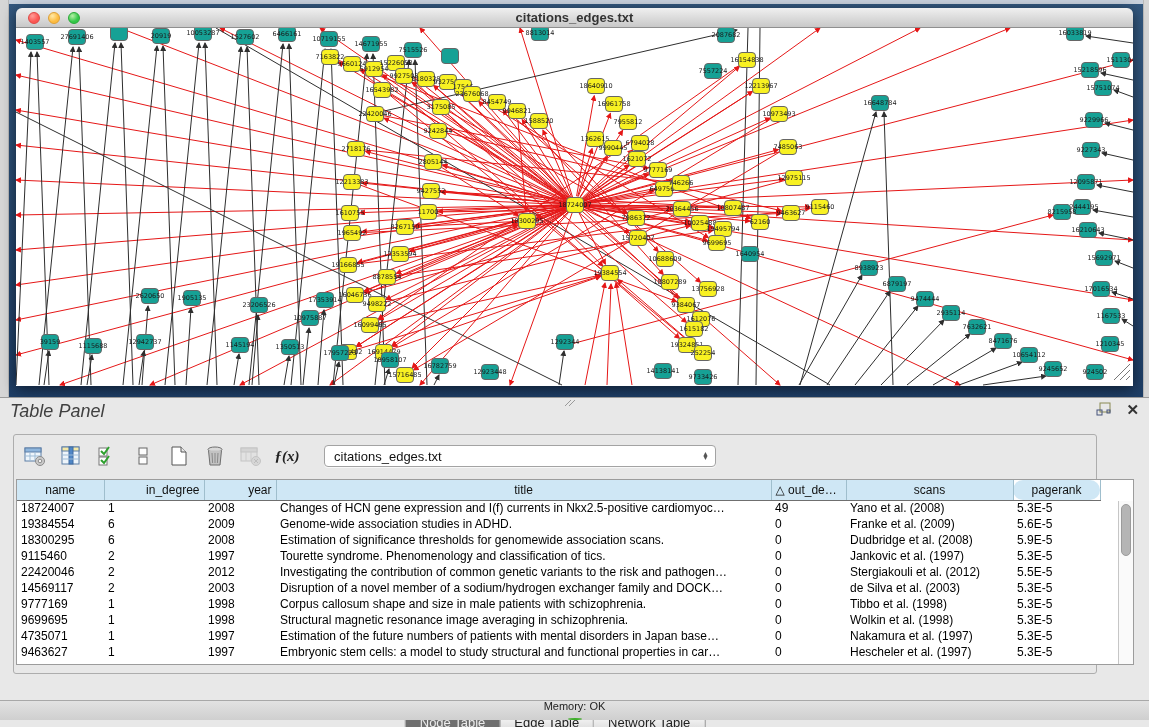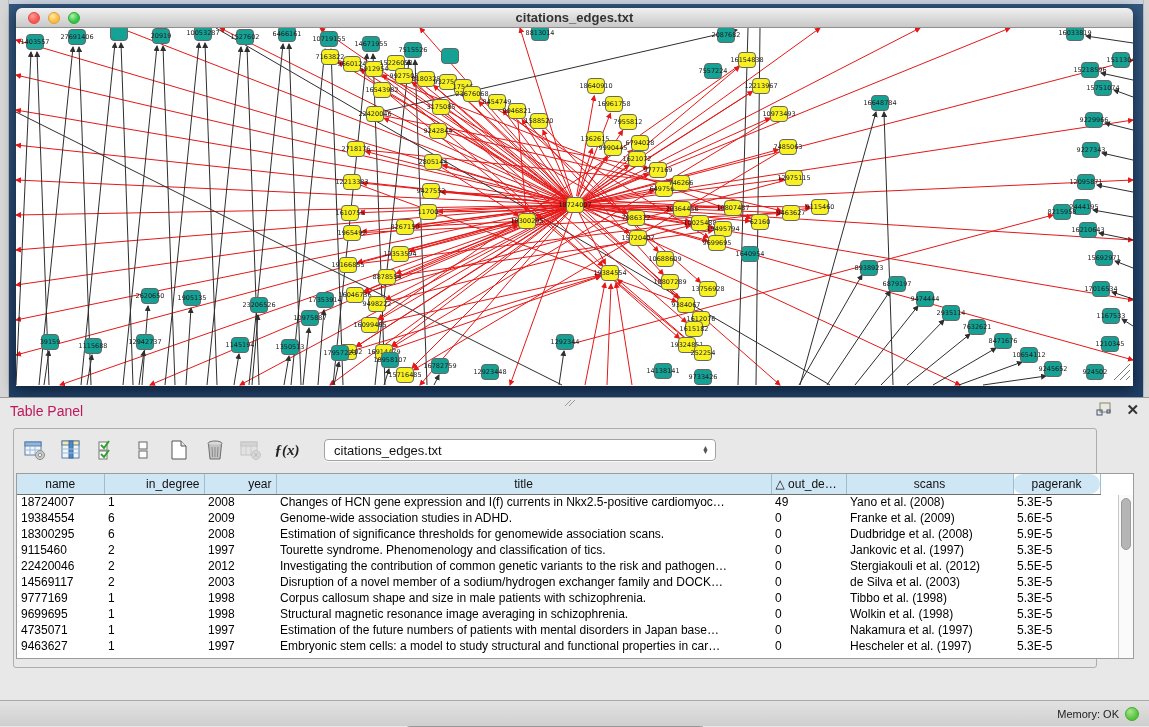--- a/index.html
+++ b/index.html
@@ -24,25 +24,25 @@
   .light.r { background:radial-gradient(circle at 35% 30%, #ff9d97, #fc5753 60%); border:1px solid #df4744; }
   .light.y { background:radial-gradient(circle at 35% 30%, #ffe9a8, #fdbc40 60%); border:1px solid #de9f34; }
   .light.g { background:radial-gradient(circle at 35% 30%, #b6f0a5, #33c748 60%); border:1px solid #27aa35; }
   .canvas-wrap { width:1117px; height:358px; background:#fff; overflow:hidden; }
   .canvas-wrap svg { display:block; }
 
   
   .table-panel { position:absolute; left:0; top:397px; width:1149px; height:303px;
     background:#e8e8e8; border-top:1px solid #9a9a9a; }
   .tp-header { position:relative; height:26px; display:flex; align-items:center; padding:0 10px; }
-  .tp-title { font-size:14px; color:#be185d; }
+  .tp-title { font-size:18px; color:#404040;font-style:italic; }
   .tp-actions { position:absolute; right:10px; top:4px; display:flex; gap:14px; align-items:center; }
   .grip { position:absolute; left:563px; top:1px; }
 
-  .tp-inner { position:absolute; left:13px; top:30px; width:1084px; height:240px;
+  .tp-inner { position:absolute; left:13px; top:36px; width:1084px; height:240px;
     border:1px solid #adadad; border-radius:3px; background:#e8e8e8; }
   .toolbar { height:42px; display:flex; align-items:center; gap:10px; padding:0 8px; }
   .tb-icon { width:26px; height:26px; display:flex; align-items:center; justify-content:center; }
   .fx { font-size:15px; font-style:italic; font-weight:bold; color:#222; font-family:"Liberation Serif", serif; }
   .selector { margin-left:14px; width:392px; height:22px; background:#fff; border:1px solid #a3a3a3;
     border-radius:4px; display:flex; align-items:center; padding:0 6px 0 9px; font-size:13px; color:#111;
     box-shadow:0 1px 0 rgba(255,255,255,.7); }
   .selector .val { flex:1; }
   .spin { display:flex; flex-direction:column; line-height:4px; font-size:7px; color:#555; }
 
@@ -54,23 +54,23 @@
   table.grid td { height:16px; padding:0 4px; color:#000; white-space:nowrap; overflow:hidden; }
   .scrollbar { position:absolute; right:0; top:21px; bottom:0; width:15px; background:#fafafa; border-left:1px solid #c6c6c6; }
   .thumb { position:absolute; left:2px; top:3px; width:10px; height:52px; border-radius:6px; background:#b5b5b5; border:1px solid #9b9b9b; }
 
   .tabs { position:absolute; left:50%; transform:translateX(-50%); top:277px; display:flex; height:21px;
     border:1px solid #979797; border-radius:5px; overflow:hidden; background:linear-gradient(#fdfdfd,#d9d9d9); }
   .tab { padding:0 14px; display:flex; align-items:center; font-size:13px; color:#222; border-left:1px solid #a7a7a7; }
   .tab:first-child { border-left:none; }
   .tab.active { background:#6f6f6f; color:#ececec; }
 
-  .statusbar { position:absolute; left:0; top:700px; width:1149px; height:26px;
+  .statusbar { position:absolute; left:0; top:700px; width:1149px; height:20px;
     background:linear-gradient(#e2e2e2,#cfcfcf); border-top:1px solid #a8a8a8;
-    display:flex; align-items:center; justify-content:flex-end; padding:0 10px; gap:6px; }
+    display:flex; align-items:center; justify-content:flex-end; padding:0 10px; gap:6px;flex-direction:column; }
   .statusbar .mem { font-size:11px; color:#222; }
   .dot { width:14px; height:14px; border-radius:50%; background:radial-gradient(circle at 35% 30%, #a8e68e, #55c43d 65%); border:1px solid #3fae2a; }
 
   .close-x { font-size:15px; font-weight:bold; color:#333; line-height:15px; }
 </style>
 </head>
 <body>
 
 <div class="screen">
 

